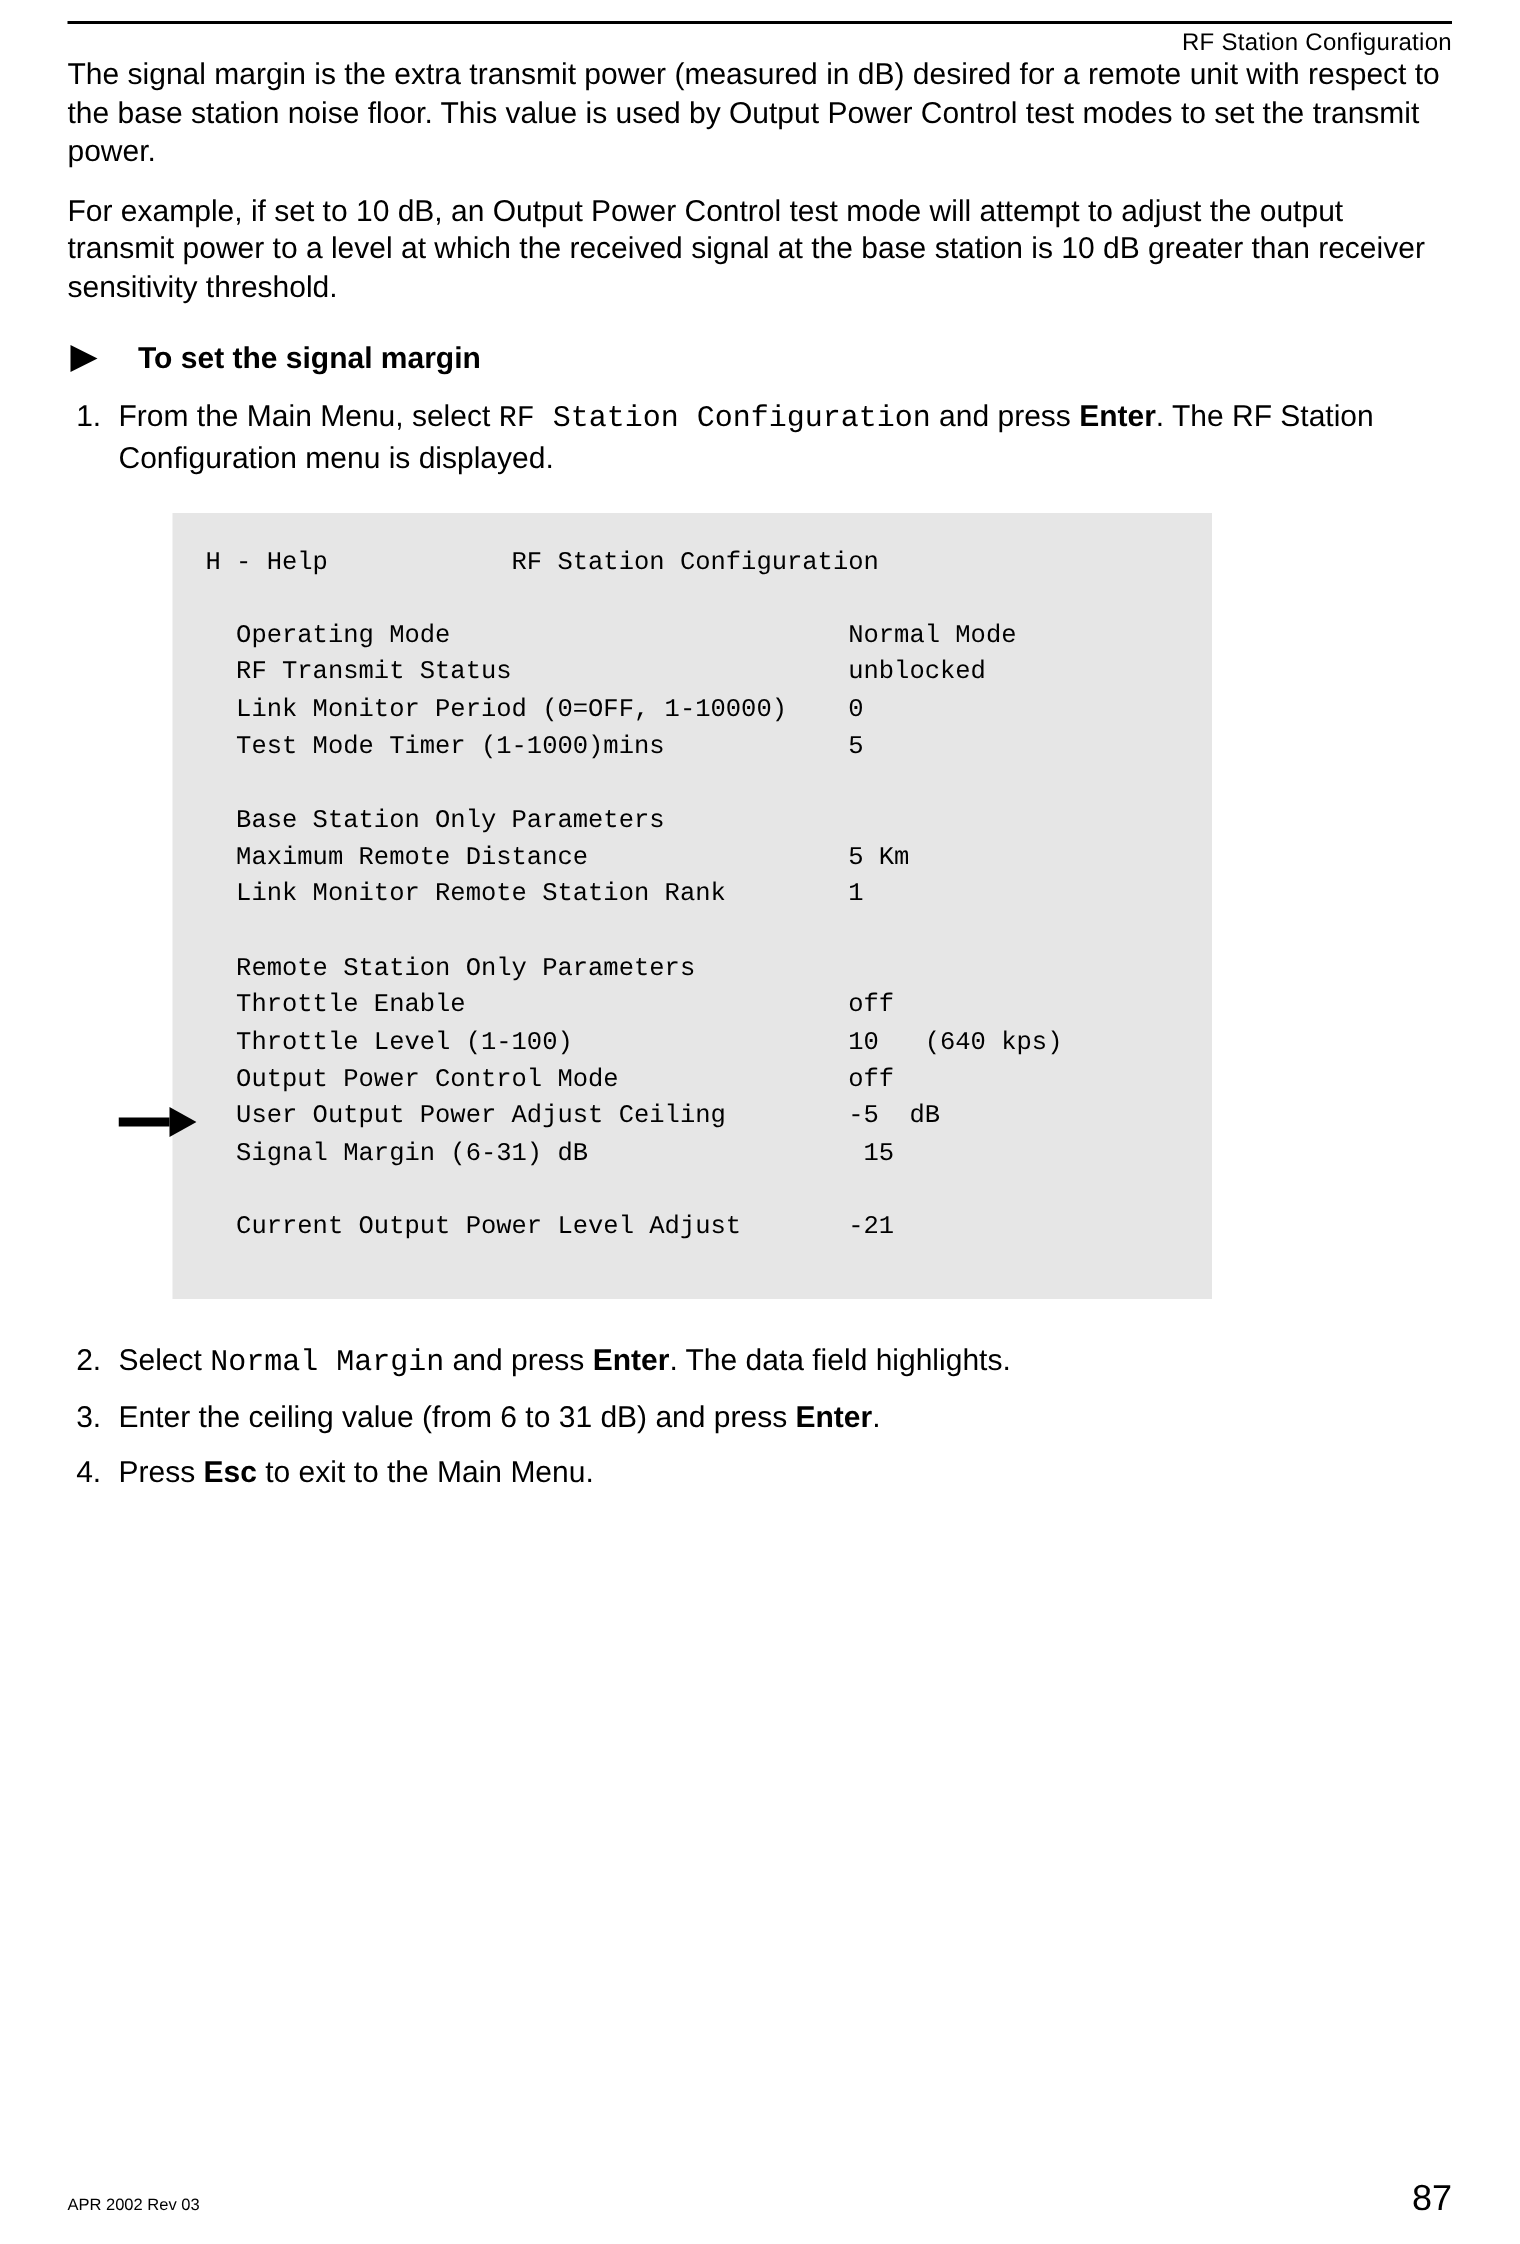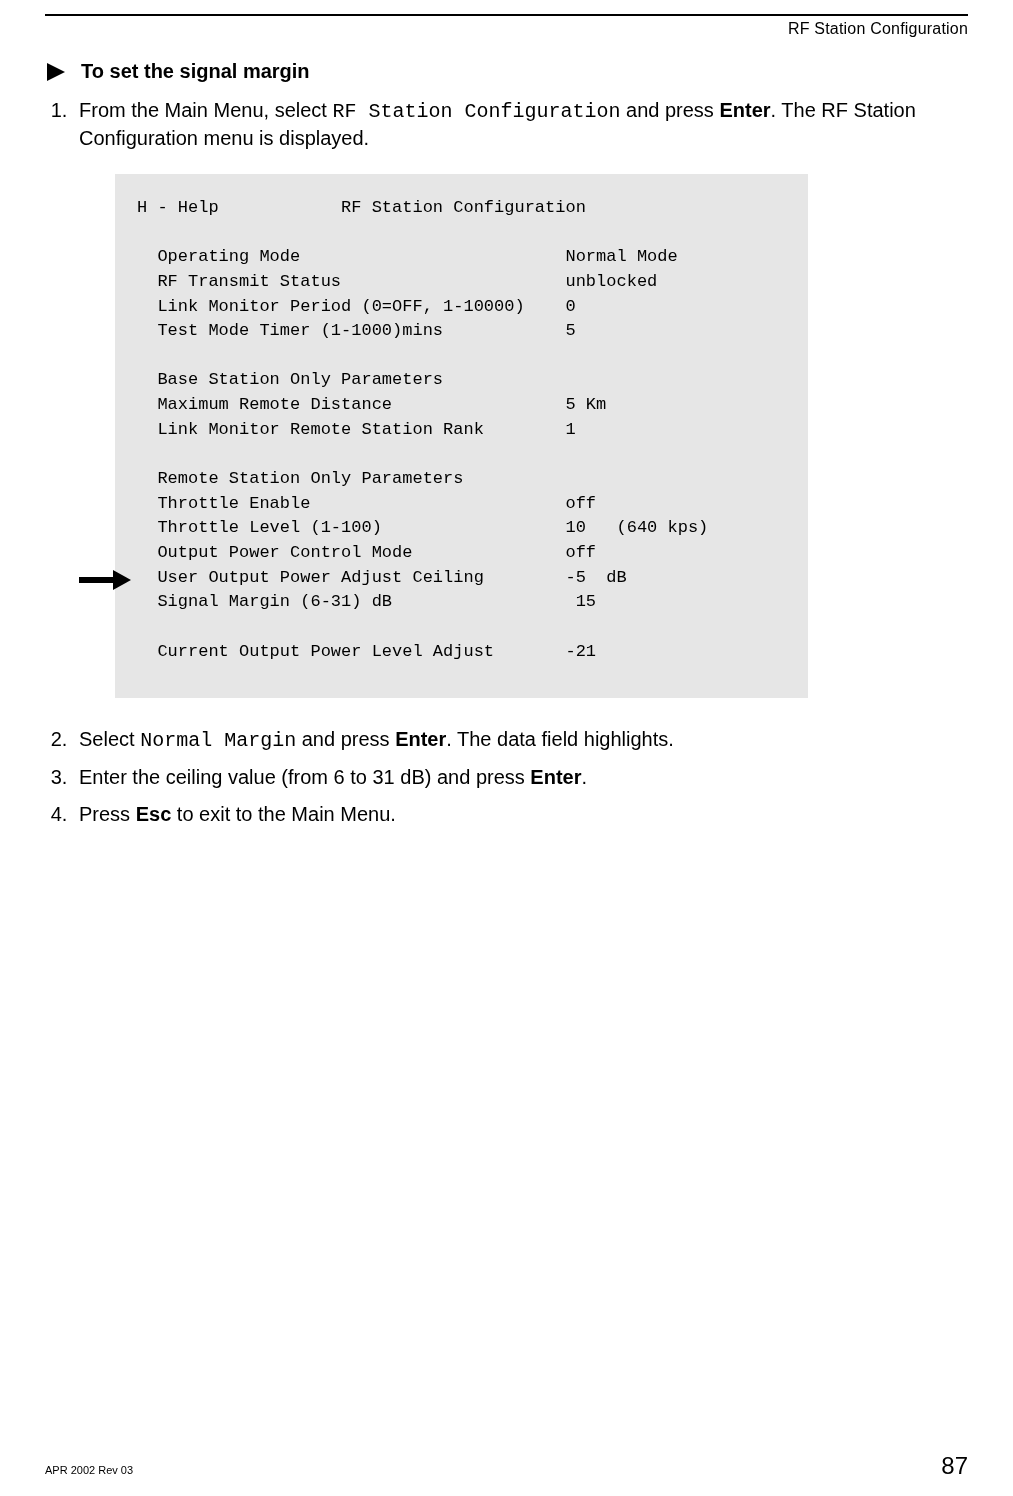--- a/index.html
+++ b/index.html
@@ -34,21 +34,21 @@
     letter-spacing: 0.2px;
   }
   p.body {
     font-size: 20px;
     line-height: 1.28;
     margin: 0 0 14px 0;
   }
   .proc-head {
     display: flex;
     align-items: center;
-    gap: 14px;
+    gap: 25px;
     margin: 22px 0 14px 0;
   }
   .proc-head .label {
     font-family: Arial, Helvetica, sans-serif;
     font-weight: 700;
     font-size: 20px;
   }
   .arrow-right-icon svg { display: block; }
   ol.steps {
     margin: 0;
@@ -103,20 +103,22 @@
 </style>
 </head>
 <body>
 
 <div class="page">
 
   <div class="rule"></div>
   <div class="running-head">RF Station Configuration</div>
 
 
+  <p class="body">The signal margin is the extra transmit power (measured in dB) desired for a remote unit with respect to the base station noise floor. This value is used by Output Power Control test modes to set the transmit power.</p>
+  <p class="body">For example, if set to 10 dB, an Output Power Control test mode will attempt to adjust the output transmit power to a level at which the received signal at the base station is 10 dB greater than receiver sensitivity threshold.</p>
 
   <div class="proc-head">
     <span class="arrow-right-icon">
       <svg width="22" height="22" viewBox="0 0 22 22">
         <polygon points="2,2 20,11 2,20" fill="#000"></polygon>
       </svg>
     </span>
     <span class="label">To set the signal margin</span>
   </div>
 

